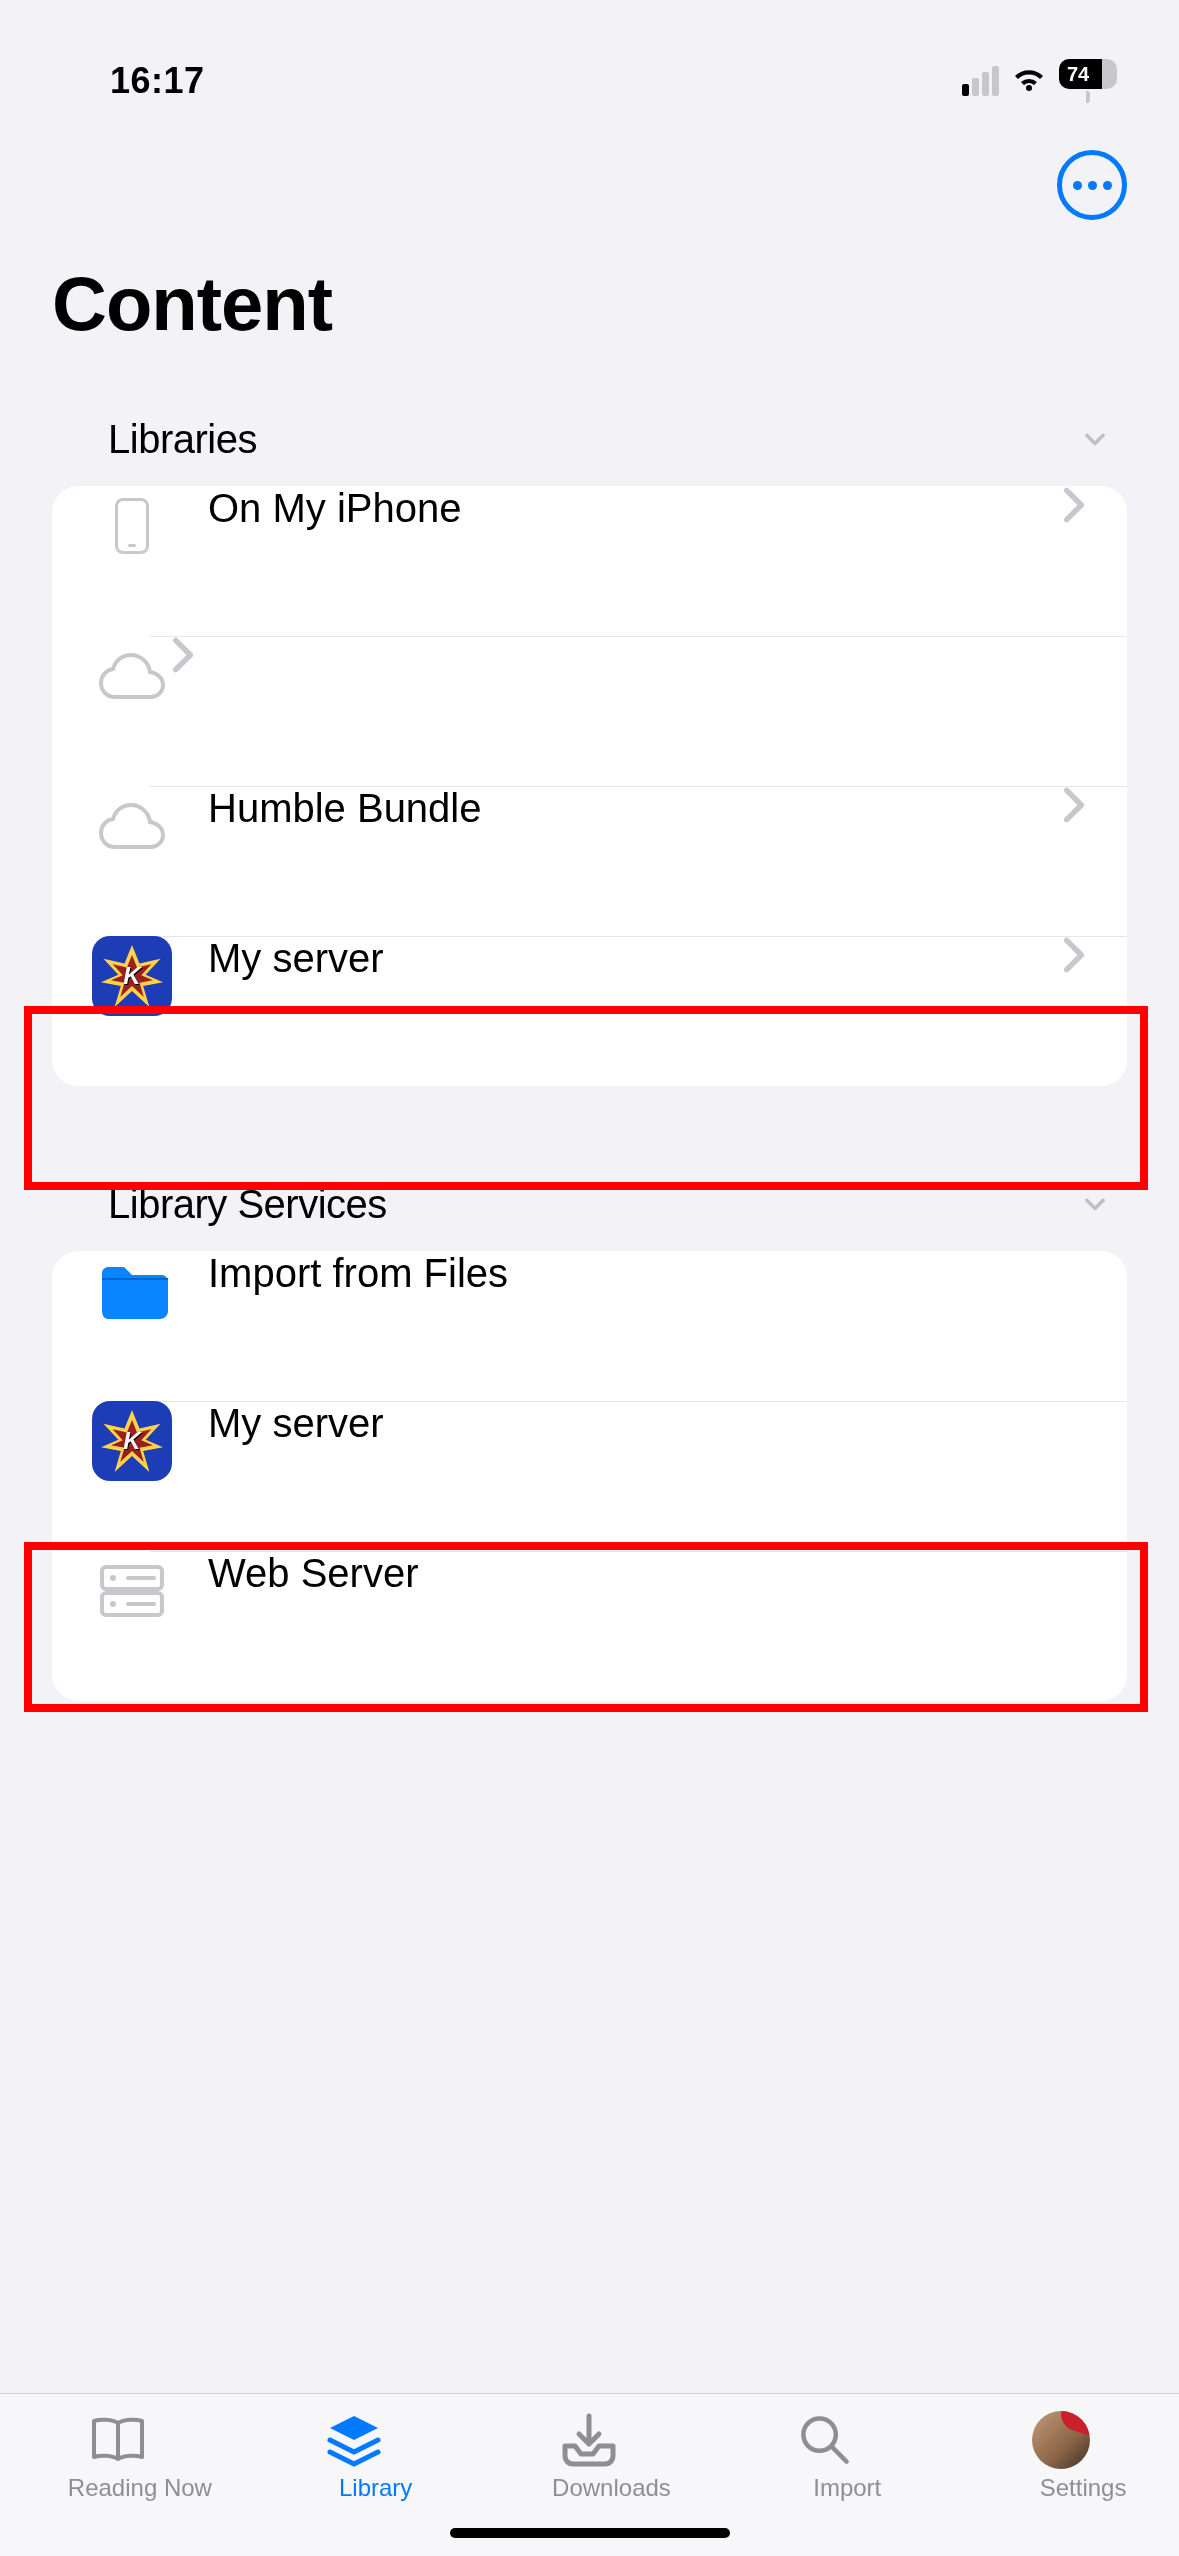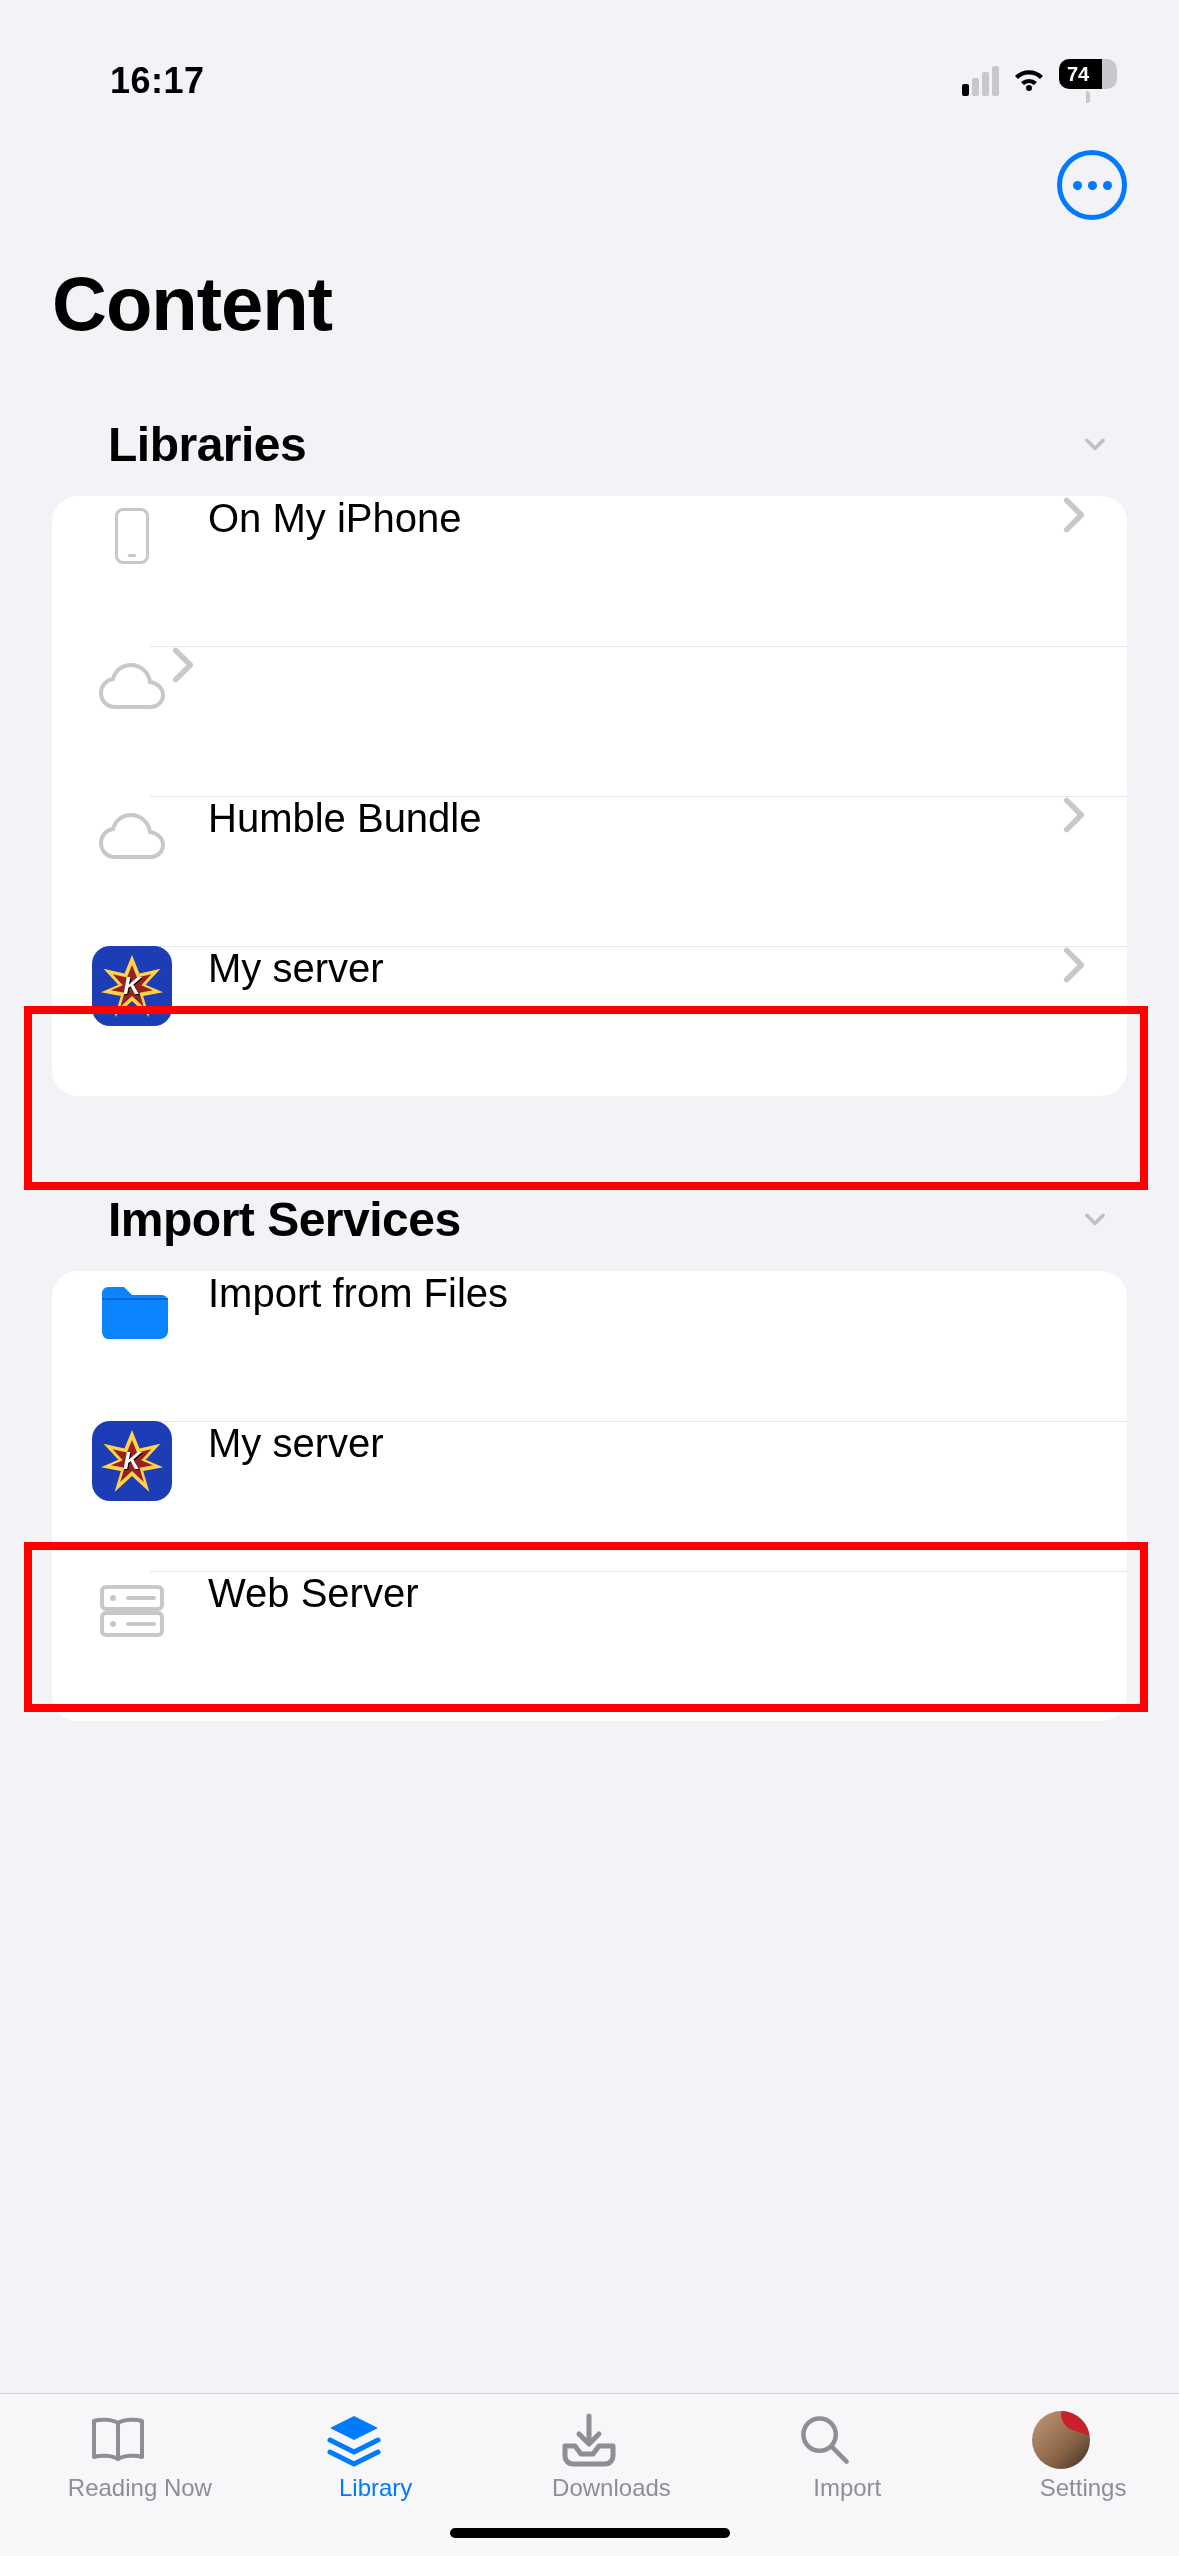--- a/index.html
+++ b/index.html
@@ -68,21 +68,21 @@
       font-weight: 800;
       padding: 40px 52px 30px 52px;
       letter-spacing: -1px;
     }
 
     
     .sec-header {
       display:flex;justify-content:space-between;align-items:center;
       padding: 40px 70px 24px 108px;
     }
-    .sec-header h2 { font-size: 48px; font-weight: 700; letter-spacing:-0.5px; }
+    .sec-header h2 { font-size: 40px; font-weight: 400; letter-spacing:-0.5px; }
     .sec-chevron { width:28px;height:28px; }
 
     
     .card {
       background: #fff;
       margin: 0 52px;
       border-radius: 26px;
       overflow: hidden;
     }
     .row {
@@ -255,21 +255,21 @@
         </div>
     </div>
     <div class="row-label">My server</div>
     <svg class="row-chevron" viewBox="0 0 12 20">
         <path d="M2 2l8 8-8 8" fill="none" stroke="#c7c7cc" stroke-width="3" stroke-linecap="round" stroke-linejoin="round"></path>
       </svg>
   </div>
 </div>
 
 <div class="sec-header" style="padding-top:96px;">
-  <h2>Import Services</h2>
+  <h2>Library Services</h2>
   <svg class="sec-chevron" viewBox="0 0 24 24">
     <path d="M5 8l7 7 7-7" fill="none" stroke="#bfbfc4" stroke-width="3" stroke-linecap="round" stroke-linejoin="round"></path>
   </svg>
 </div>
 
 <div class="card">
   <div class="row">
     <div class="row-icon">
       <svg class="icon-folder" viewBox="0 0 72 56">
           <path d="M6 10c0-3 3-6 6-6h16l8 8h30c3 0 6 3 6 6v30c0 4-3 8-8 8H12c-4 0-6-4-6-8z" fill="#0a84ff"></path>

